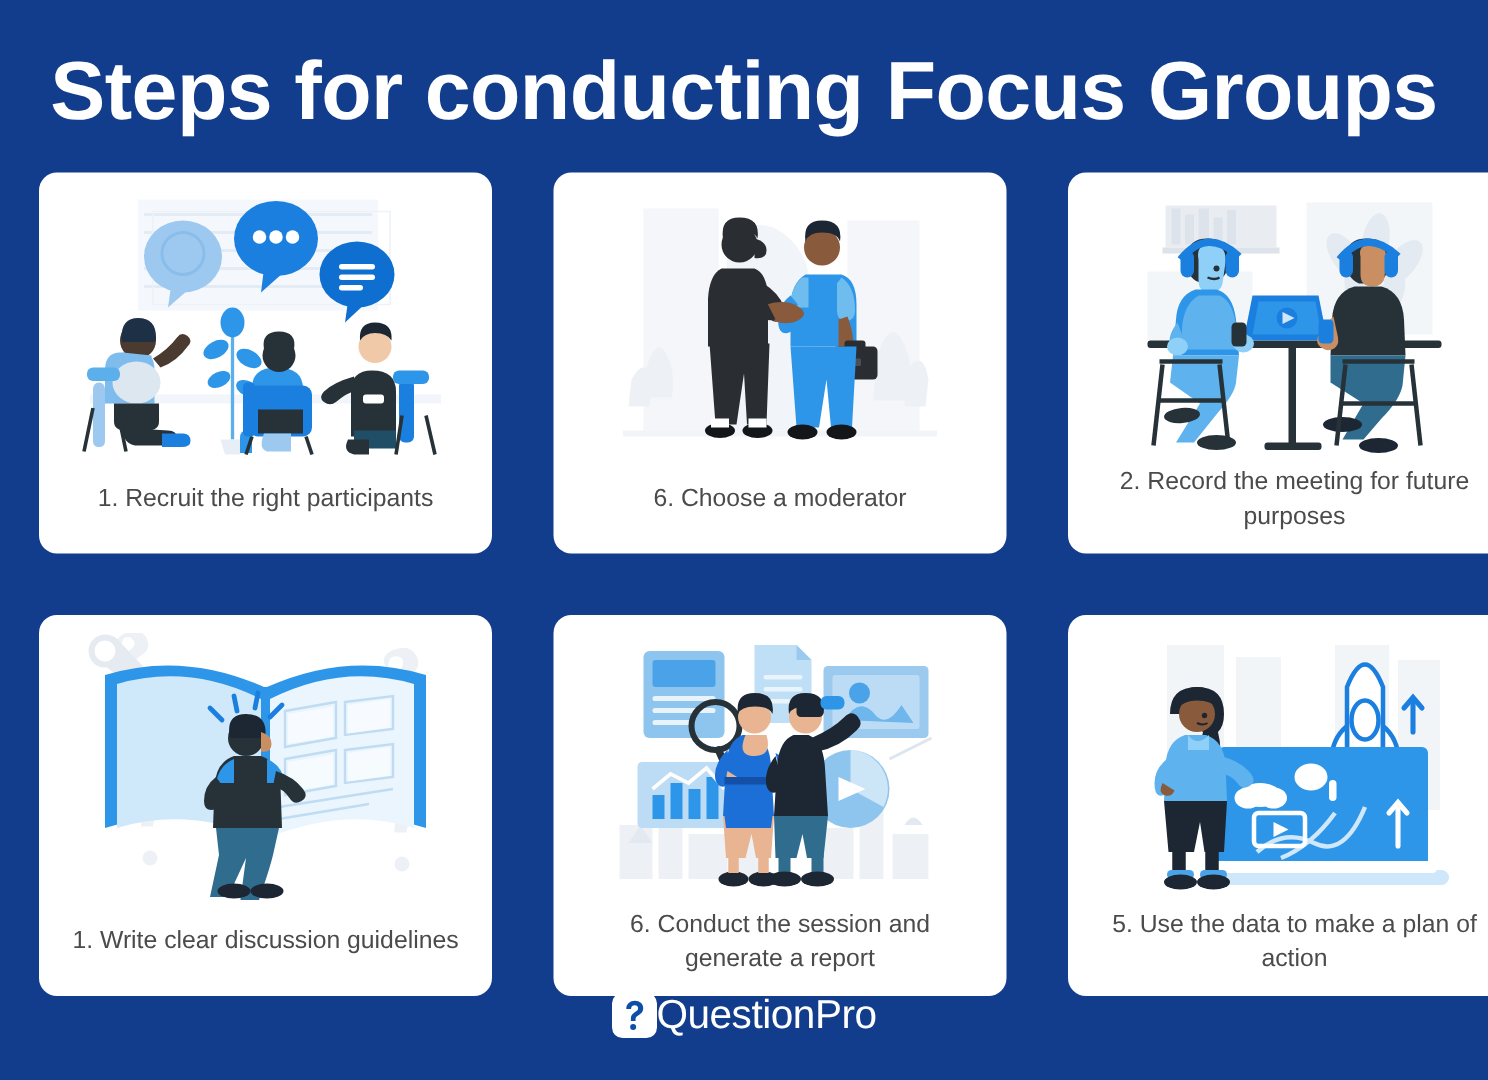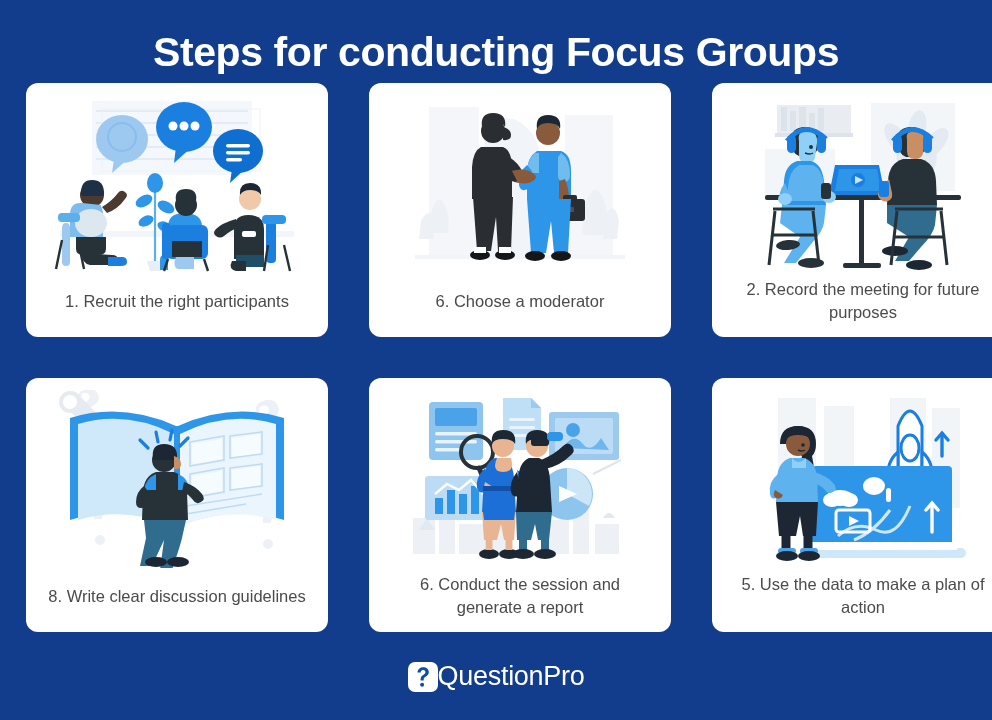--- a/index.html
+++ b/index.html
@@ -13,30 +13,30 @@
   .poster {
     position: relative;
     width: 992px; height: 720px;
     background: #123C8C;
     display: flex;
     flex-direction: column;
     align-items: center;
   }
   .poster-title {
     margin-top: 30px;
-    font-size: 41px;
+    font-size: 55px;
     font-weight: bold;
     color: #FFFFFF;
     letter-spacing: -0.4px;
     text-align: center;
     line-height: 1.1;
     width: 940px;
   }
   .grid {
-    margin-top: 8px;
+    margin-top: 24px;
     width: 940px;
     display: grid;
     grid-template-columns: repeat(3, 302px);
     grid-template-rows: 254px 254px;
     column-gap: 16px;
     row-gap: 14px;
     gap: 41px;
   }
   .card {
     background: #FFFFFF;
@@ -398,21 +398,21 @@
             <path d="M126 84 q10 4 12 16 l-12 0z" fill="#2E96E8"></path>
             <path d="M92 96 q-8 6 -8 16 q0 6 5 6 q5 0 5 -6 l1 -12z" fill="#263238"></path>
             <path d="M132 92 q12 4 18 12 q4 5 -1 8 q-5 3 -8 -2 q-4 -6 -11 -8z" fill="#263238"></path>
             <path d="M90 130 l44 0 l-2 24 l-12 0 l-2 -12 l-6 12 l-20 0z" fill="#2F6C8E" opacity="0"></path>
             <path d="M92 130 l42 0 l-4 18 q-2 8 -6 20 l-4 12 l-12 0 l4 -30 l-12 26 l-12 0 l6 -28z" fill="#2F6C8E"></path>
             <ellipse cx="104" cy="172" rx="11" ry="5" fill="#1D2733"></ellipse>
             <ellipse cx="126" cy="172" rx="11" ry="5" fill="#1D2733"></ellipse>
           </g>
         </svg>
       </div>
-      <div class="card-label">8. Write clear discussion guidelines</div>
+      <div class="card-label">1. Write clear discussion guidelines</div>
     </div>
 
     <div class="card">
       <div class="card-art">
         <svg width="226" height="178" viewBox="0 0 226 178">
           <rect x="0" y="0" width="226" height="178" fill="#FFFFFF"></rect>
 
           <g fill="#EDF1F5">
             <rect x="6" y="128" width="22" height="36"></rect>
             <rect x="32" y="116" width="16" height="48"></rect>

